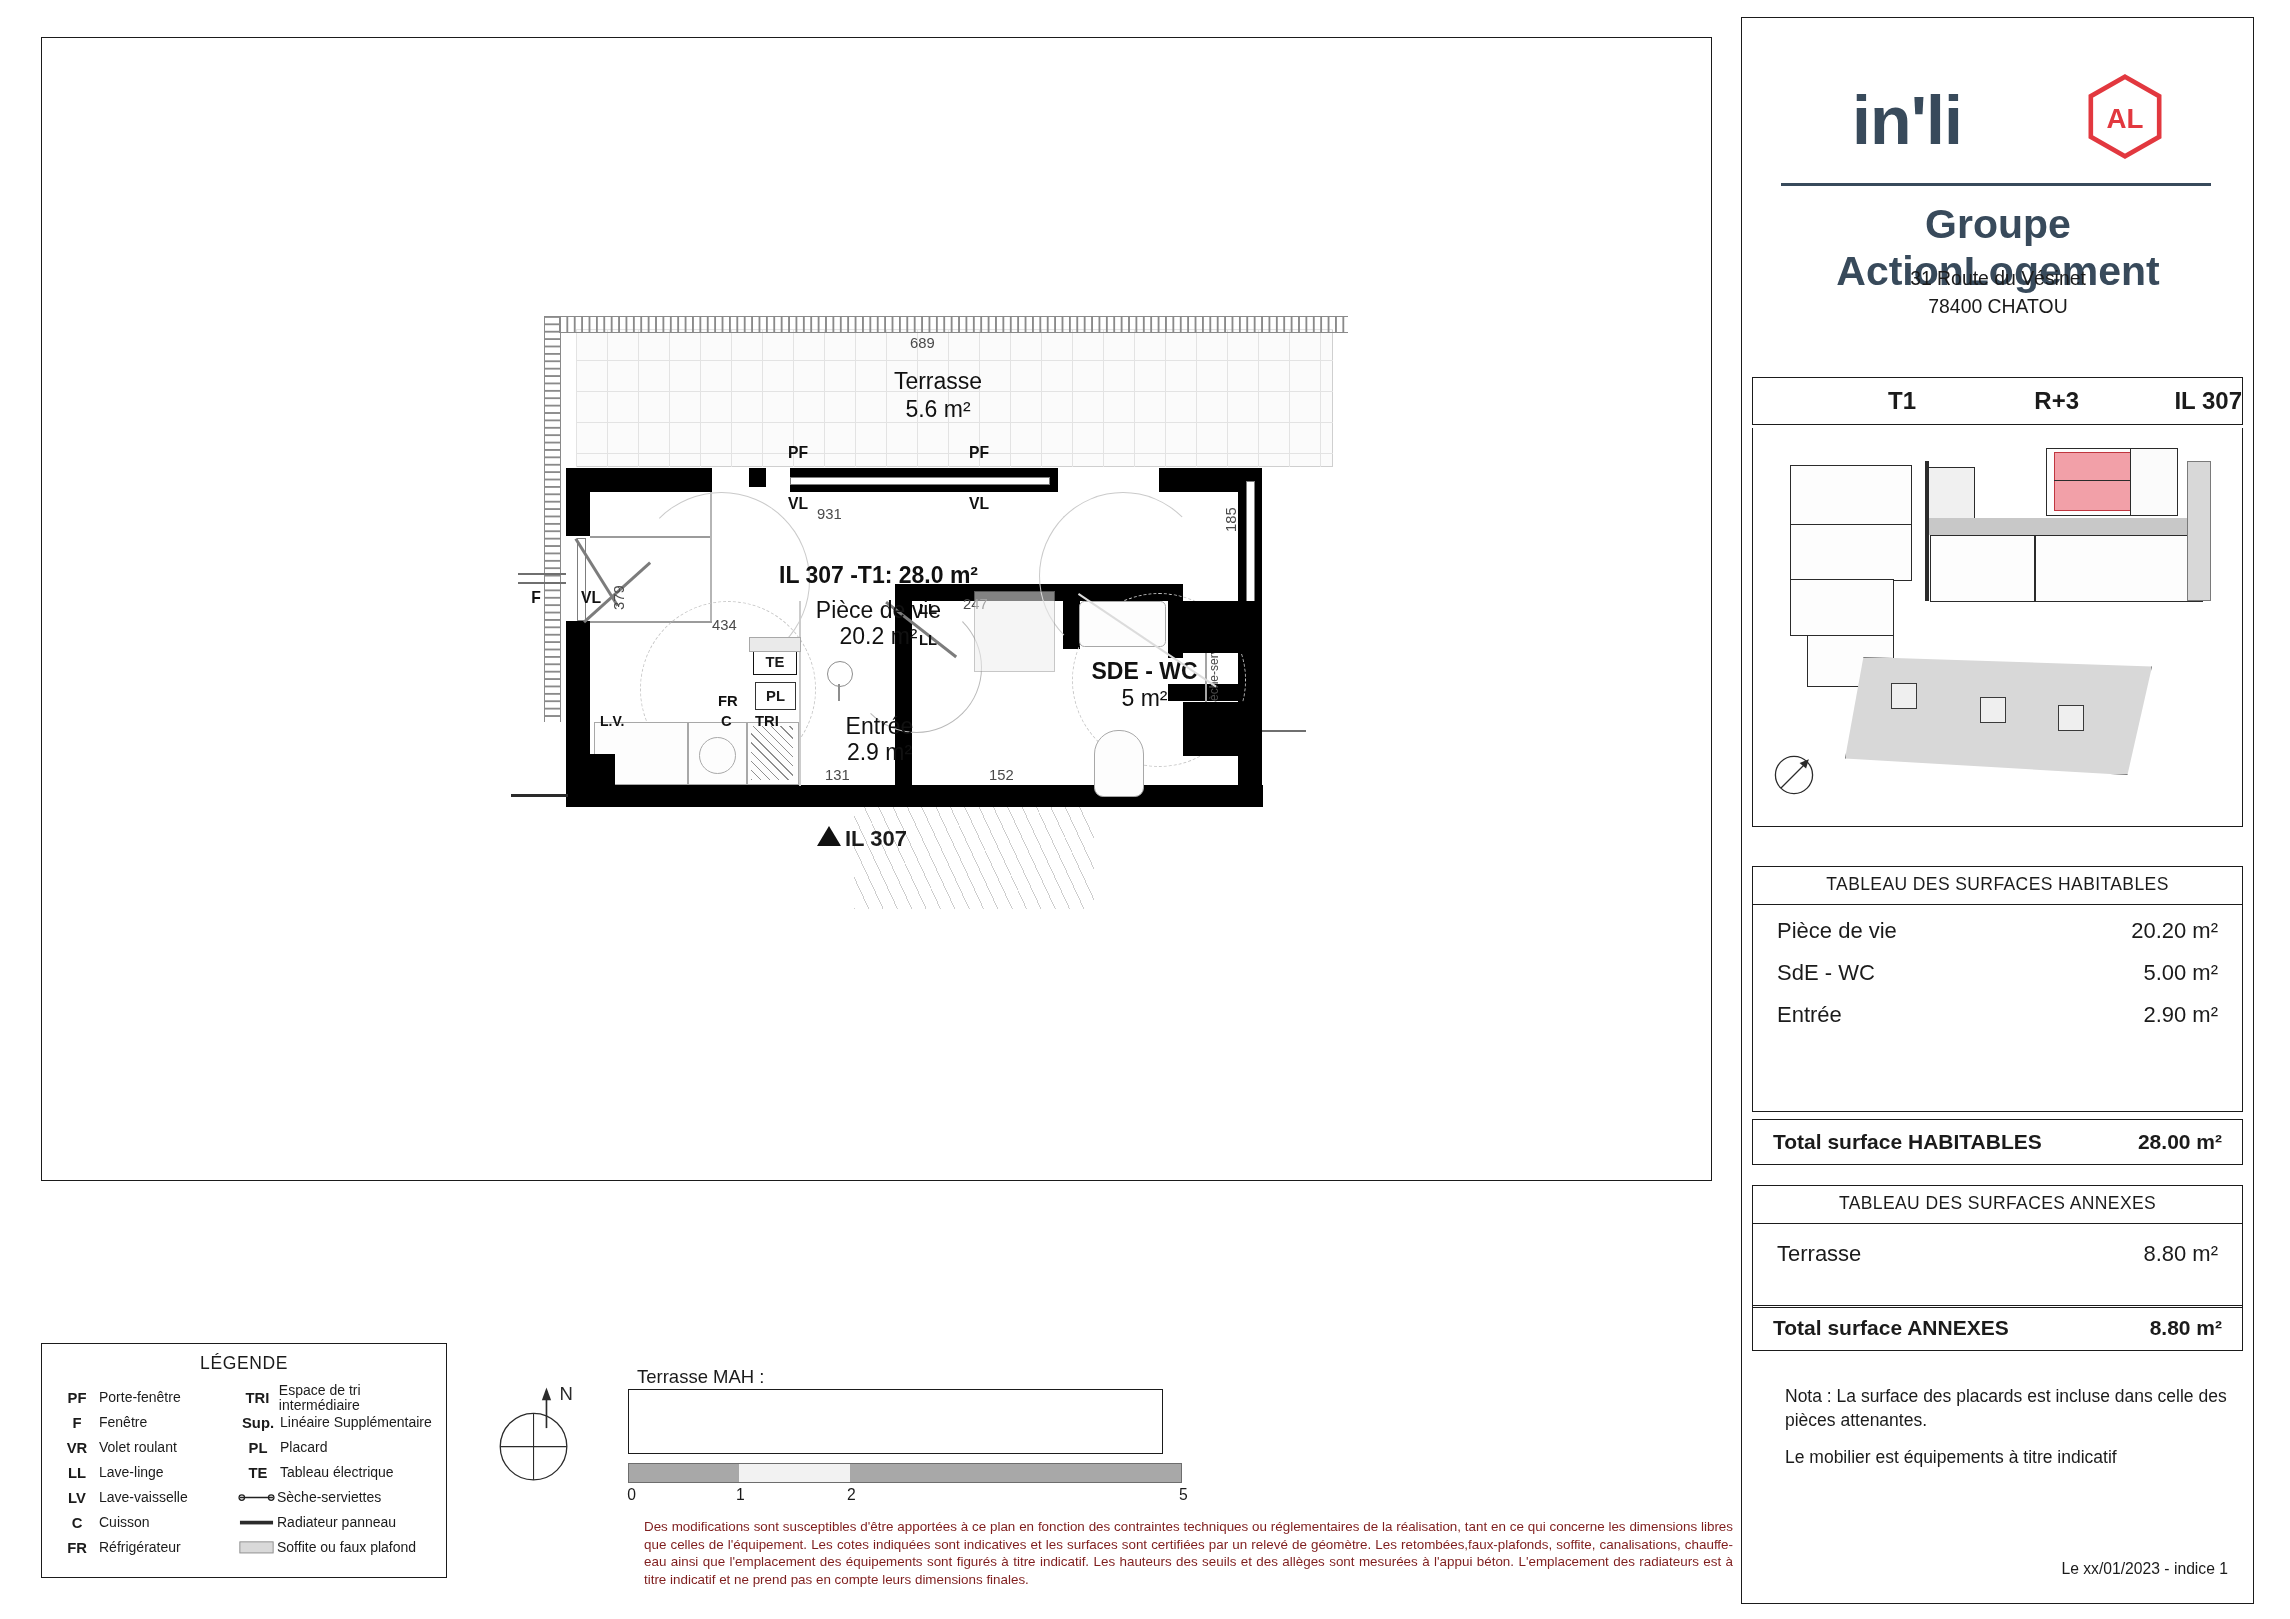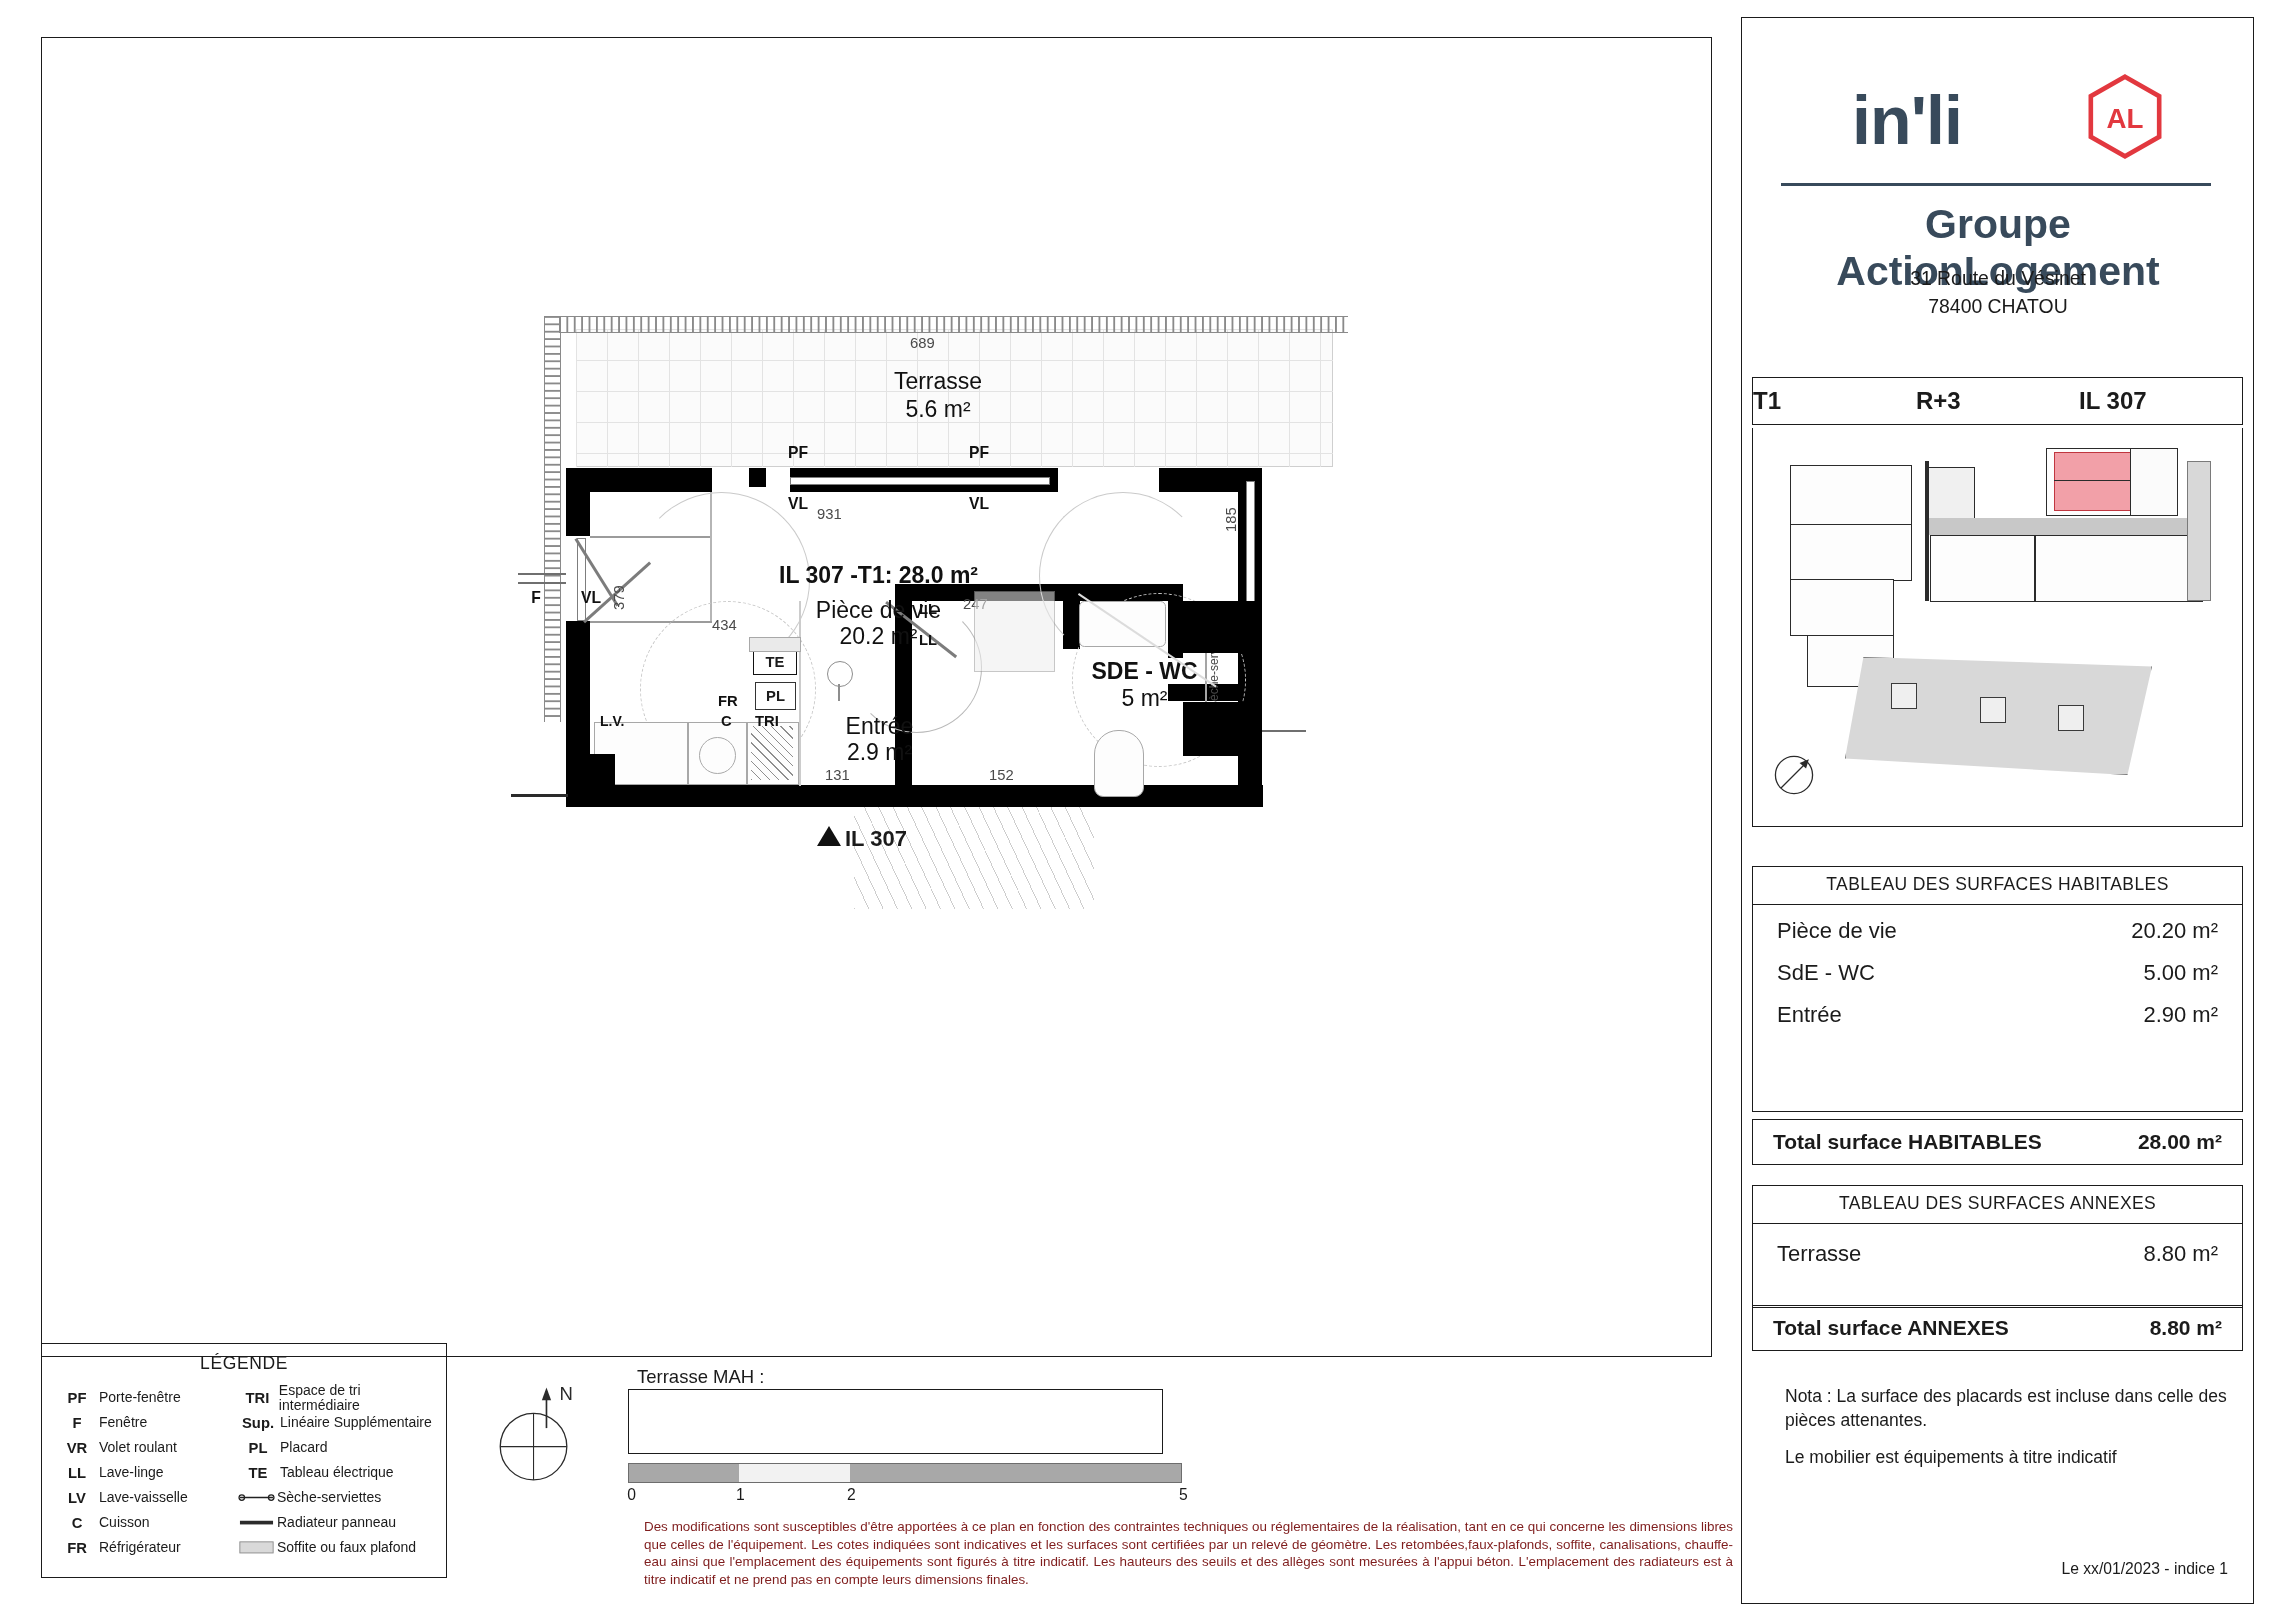--- a/index.html
+++ b/index.html
@@ -1,35 +1,35 @@
 <!DOCTYPE html>
 <html style="font-size:14.8px"><head>
 <meta charset="utf-8">
 <style>
   html,body{margin:0;padding:0;background:#ffffff;}
   body{width:2291px;height:1620px;font-family:"Liberation Sans",sans-serif;color:#1b1b1b;overflow:hidden;}
   .page{position:absolute;left:0;top:0;width:2291px;height:1620px;}
 
   
-  .plan-frame{position:absolute;left:41px;top:37px;width:1671px;height:1320px;border:1.8px solid #1b1b1b;box-sizing:border-box;}
+  .plan-frame{position:absolute;left:41px;top:37px;width:1671px;height:1144px;border:1.8px solid #1b1b1b;box-sizing:border-box;}
   .legend-frame{position:absolute;left:41px;top:1343px;width:406px;height:235px;border:1.4px solid #1b1b1b;box-sizing:border-box;}
   .right-col{position:absolute;left:1741px;top:16.6px;width:513px;height:1587px;border:1.4px solid #1b1b1b;box-sizing:border-box;}
 
   
   .logo-wrap{position:absolute;left:1781px;top:55px;width:434px;height:166px;}
   .logo-text{position:absolute;left:71px;top:26px;font-size:68px;font-weight:bold;color:#384a5b;letter-spacing:-0.9px;font-family:"Liberation Sans",sans-serif;}
   .logo-hex{position:absolute;left:305px;top:18.5px;width:78px;height:85px;}
   .logo-hex svg{display:block;}
   .logo-rule{position:absolute;left:1781px;top:183px;width:430px;height:2.8px;background:#384a5b;}
   .logo-group{position:absolute;left:1781px;top:201px;width:434px;text-align:center;font-size:41px;font-weight:bold;color:#384a5b;}
   .addr{position:absolute;left:1781px;top:264px;width:434px;text-align:center;font-size:19.4px;line-height:28px;color:#1b1b1b;}
 
   
   .idbox{position:absolute;left:1752px;top:377px;width:491px;height:48px;border:1.4px solid #1b1b1b;box-sizing:border-box;display:flex;align-items:center;}
-  .idbox div{flex:1;text-align:left;font-size:24px;font-weight:bold;}
+  .idbox div{flex:1;text-align:right;font-size:24px;font-weight:bold;}
   .keyplan{position:absolute;left:1752px;top:428px;width:491px;height:399px;border:1.4px solid #1b1b1b;border-top:none;box-sizing:border-box;overflow:hidden;background:#ffffff;}
 
   
   .kp{position:absolute;background:#f0f0f0;border:1.4px solid #2b2b2b;}
   .kpdark{position:absolute;background:#9a9a9a;border:0.9px solid #3a3a3a;}
   .kphi{position:absolute;background:#f2a0a8;border:1.8px solid #c0363f;}
   .kpgrey{position:absolute;background:#d8d8d8;border:0.9px solid #7a7a7a;}
   .kpline{position:absolute;background:#2b2b2b;}
   .kp-compass{position:absolute;left:14.8px;top:321px;width:52px;height:52px;}
 

